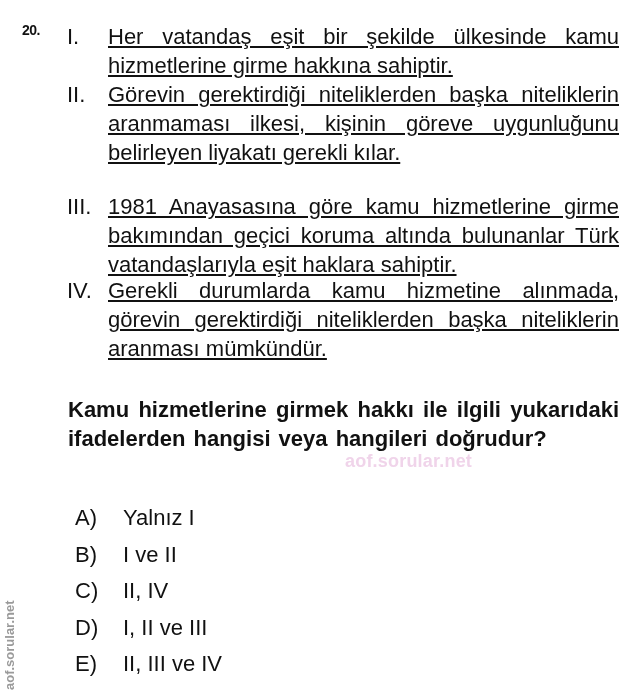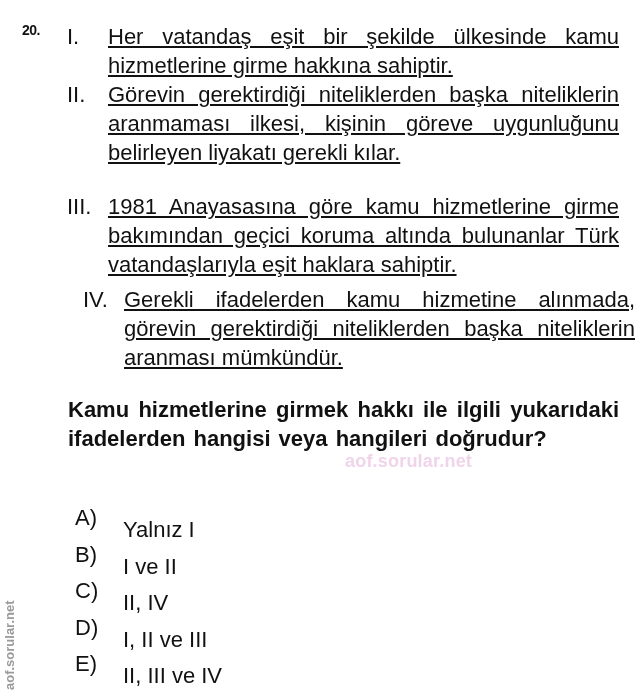--- a/index.html
+++ b/index.html
@@ -64,21 +64,21 @@
       line-height: 29px;
     }
     .opt .letter {
       position: absolute;
       left: 0;
       top: 0;
     }
     .opt .val {
       position: absolute;
       left: 48px;
-      top: 12px;
+      top: 0;
       white-space: nowrap;
     }
     .wm-center {
       position: absolute;
       left: 345px;
       top: 451px;
       font-size: 18px;
       font-weight: bold;
       color: #f0d4ea;
       letter-spacing: 0.2px;
@@ -109,23 +109,23 @@
   <div class="stmt" style="top:80px;">
     <span class="roman">II.</span>
     <div class="text">Görevin gerektirdiği niteliklerden başka niteliklerin aranmaması ilkesi, kişinin göreve uygunluğunu belirleyen liyakatı gerekli kılar.</div>
   </div>
 
   <div class="stmt" style="top:180px;margin-top:12px;">
     <span class="roman">III.</span>
     <div class="text">1981 Anayasasına göre kamu hizmetlerine girme bakımından geçici koruma altında bulunanlar Türk vatandaşlarıyla eşit haklara sahiptir.</div>
   </div>
 
-  <div class="stmt" style="top:285px;margin-left:16px;">
+  <div class="stmt" style="top:276px;">
     <span class="roman">IV.</span>
-    <div class="text">Gerekli ifadelerden kamu hizmetine alınmada, görevin gerektirdiği niteliklerden başka niteliklerin aranması mümkündür.</div>
+    <div class="text">Gerekli durumlarda kamu hizmetine alınmada, görevin gerektirdiği niteliklerden başka niteliklerin aranması mümkündür.</div>
   </div>
 
   <div class="question">Kamu hizmetlerine girmek hakkı ile ilgili yukarıdaki ifadelerden hangisi veya hangileri doğrudur?</div>
 
   <div class="opts">
     <div class="opt">
       <span class="letter">A)</span>
       <span class="val">Yalnız I</span>
     </div>
     <div class="opt">

